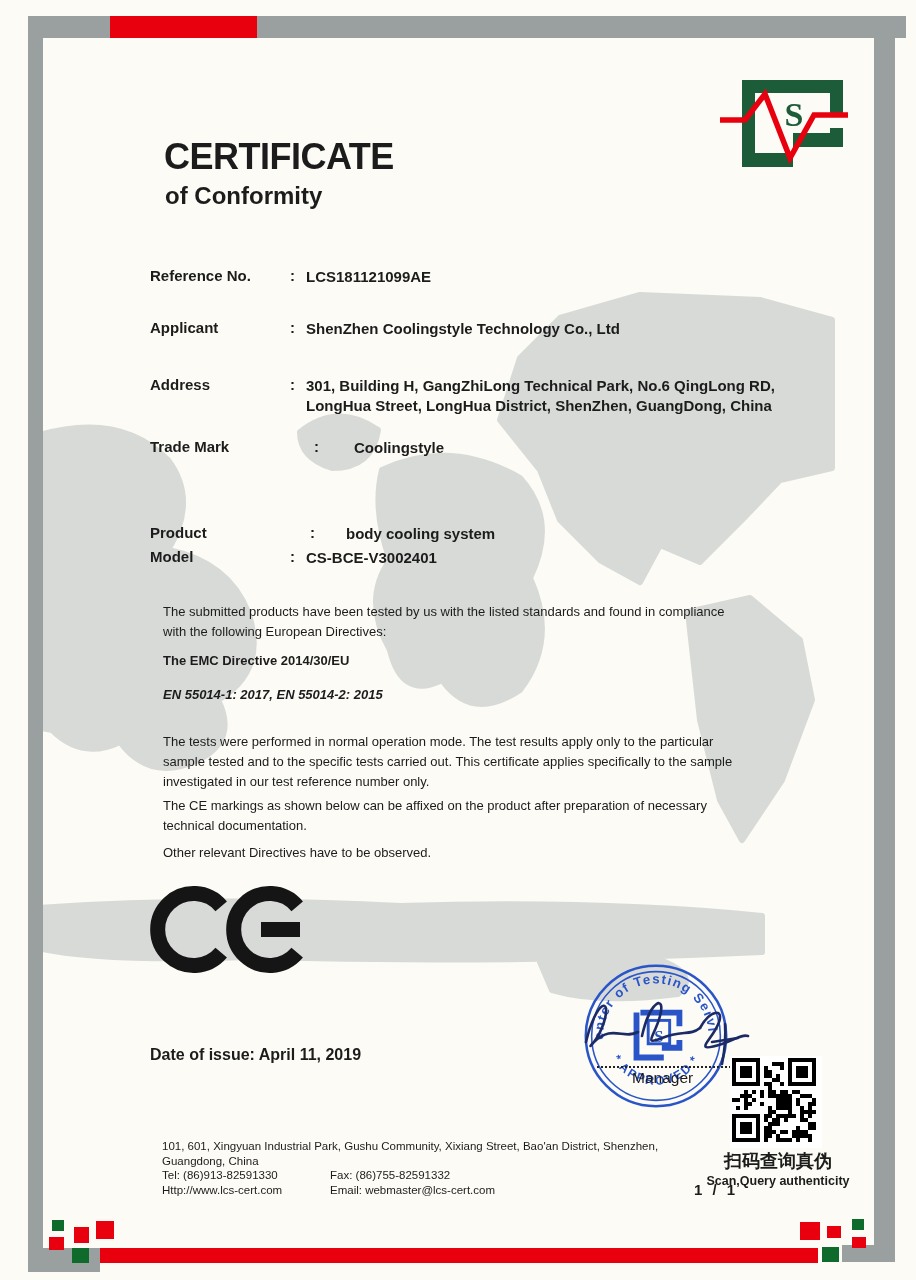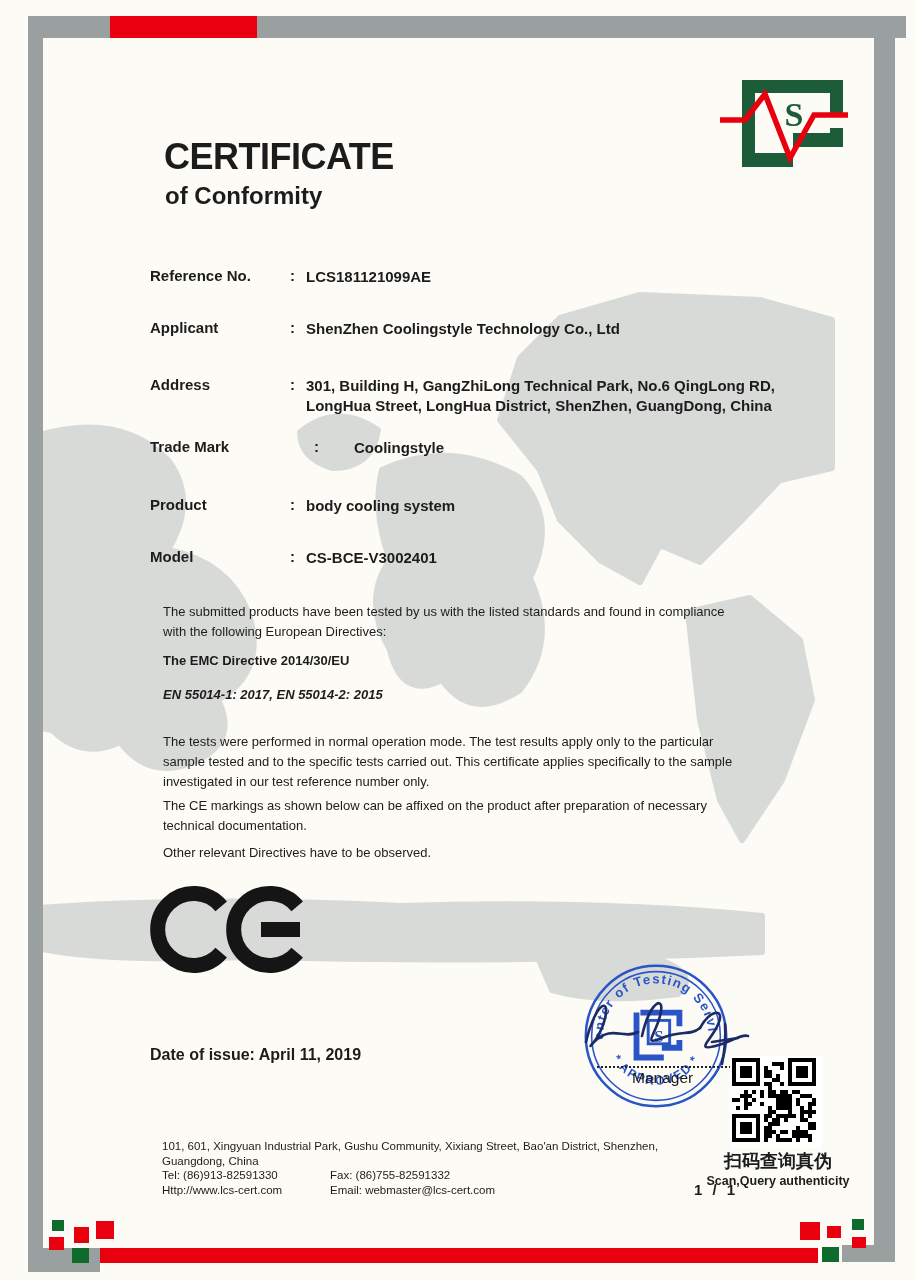--- a/index.html
+++ b/index.html
@@ -99,21 +99,21 @@
   <span class="lab">Address</span>
     <span class="col">:</span>
     <span class="val">301, Building H, GangZhiLong Technical Park, No.6 QingLong RD,
 LongHua Street, LongHua District, ShenZhen, GuangDong, China</span>
 </div>
 <div class="frow content" style="top:438px;gap:24px;">
   <span class="lab">Trade Mark</span>
     <span class="col">:</span>
     <span class="val">Coolingstyle</span>
 </div>
-<div class="frow content" style="top:496px;">
+<div class="frow content" style="top:524px;gap:20px;">
   <span class="lab">Product</span>
     <span class="col">:</span>
     <span class="val">body cooling system</span>
 </div>
 <div class="frow content" style="top:548px;">
   <span class="lab">Model</span>
     <span class="col">:</span>
     <span class="val">CS-BCE-V3002401</span>
 </div>
 

